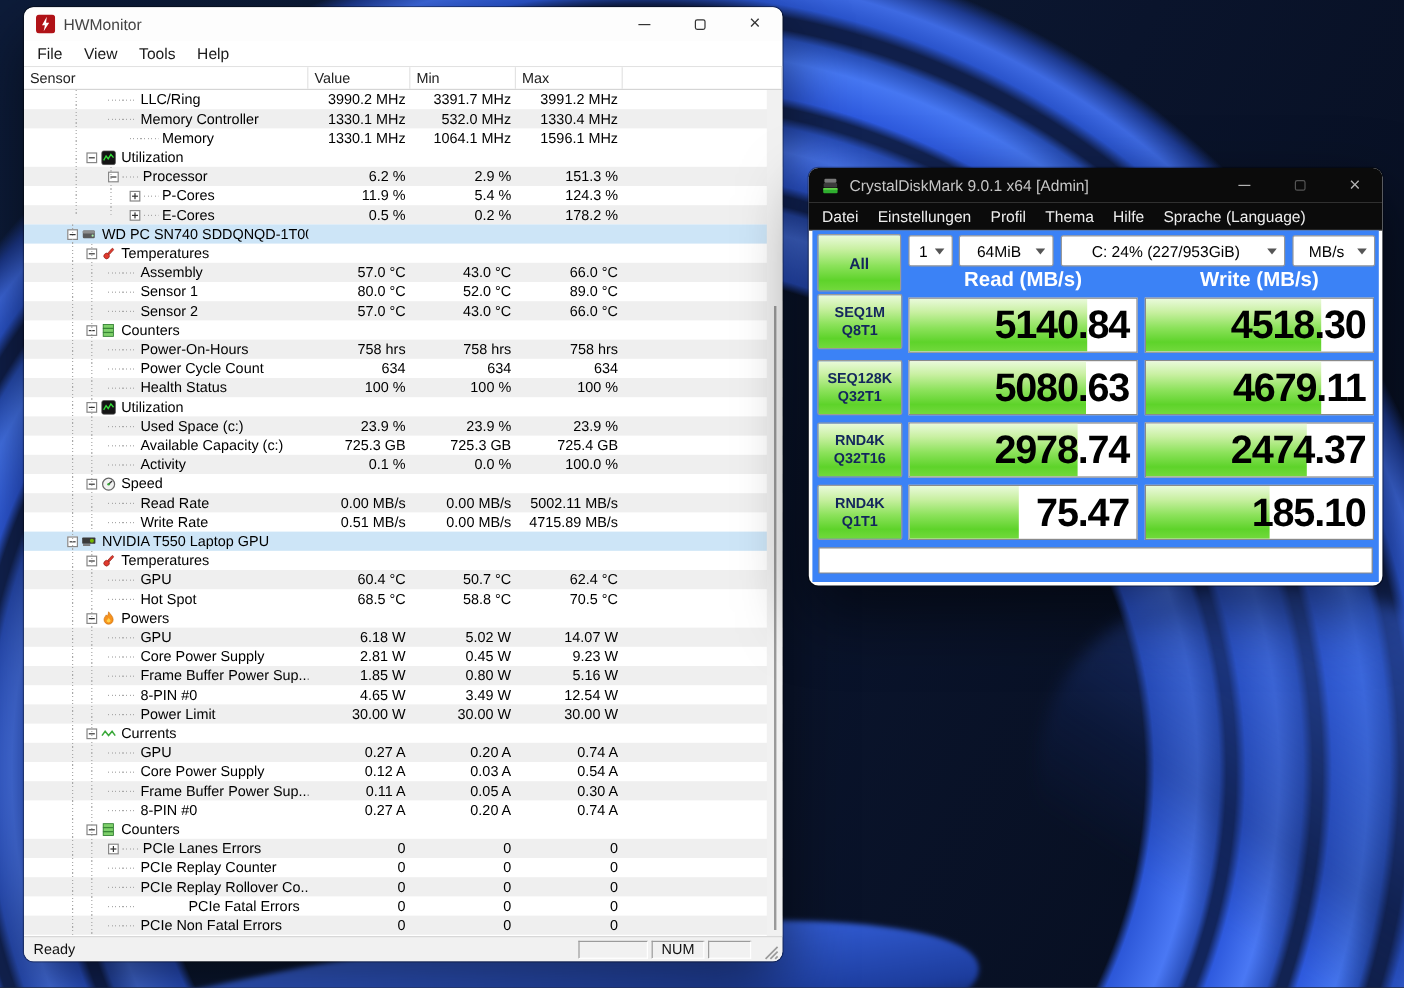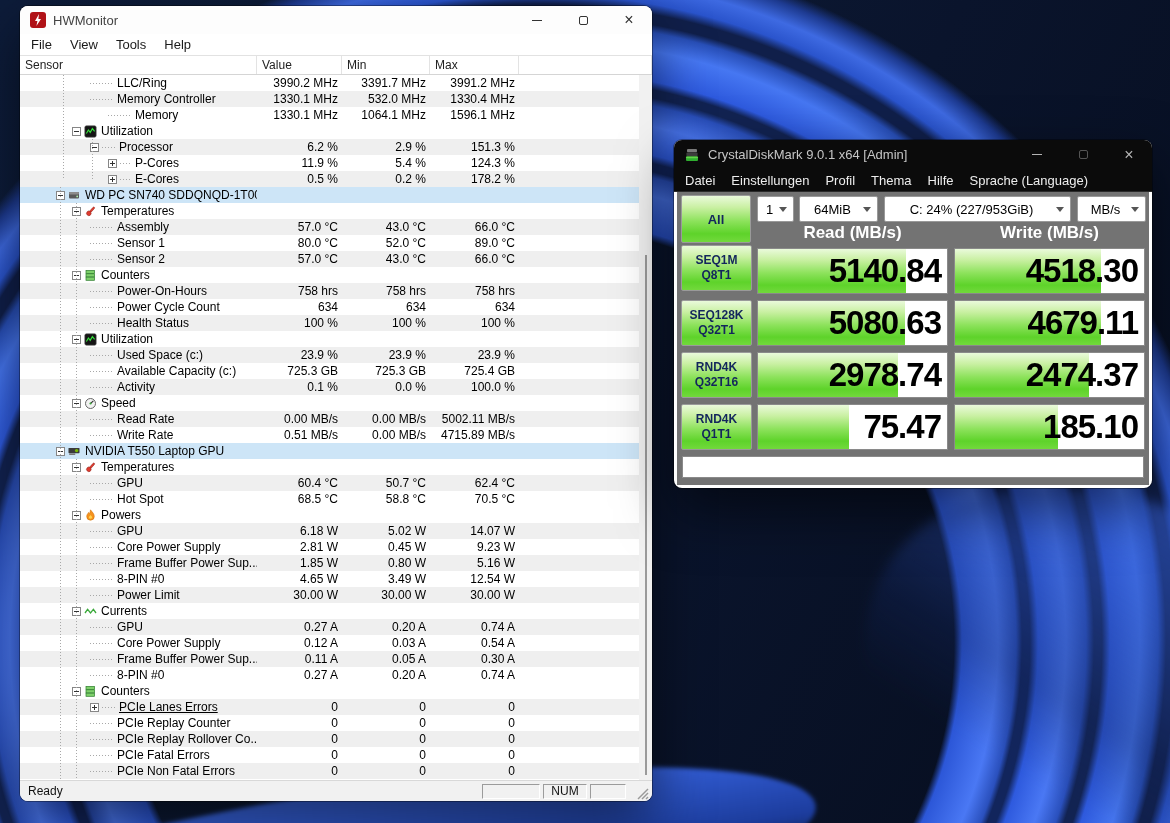--- a/index.html
+++ b/index.html
@@ -83,21 +83,21 @@
   #cdm .titlebar { height:29px; background:#0b0b0b; display:flex; align-items:center; }
   #cdm .app-ico { width:16px; height:16px; margin:0 8px 0 10px; }
   #cdm .title { font-size:13px; color:#c6c6c6; }
   #cdm .glyph-min { background:#b4b4b4; }
   #cdm .glyph-max { border-color:#555; }
   #cdm .glyph-close { color:#b4b4b4; }
   #cdm .menubar { height:23px; background:#0b0b0b; display:flex; align-items:center;
                   font-size:13px; color:#ededed; border-bottom:1px solid #2a2a2a; }
   #cdm .menubar .mi { padding:0 8px; }
   #cdm .menubar .mi:first-child { padding-left:11px; }
-  #cdm .client { position:relative; margin:0 3px 16px; height:293px; background:#737373; }
+  #cdm .client { position:relative; margin:0 3px 16px; height:293px; background:#3b82f6; }
 
   .green-grad { background:linear-gradient(180deg,#eafadb 0%,#c9f0a2 25%,#8ce25b 55%,#5ed32a 82%,#72d93c 100%); }
   .cdm-btn { position:absolute; border:1px solid #9a9a9a; border-radius:2px;
              display:flex; flex-direction:column; align-items:center; justify-content:center;
              color:#13265c; font-weight:bold; }
   #btn-all { left:4px; top:3px; width:70px; height:48px; font-size:13px; }
   .tbtn { left:4px; width:71px; height:46px; font-size:12px; line-height:15px; }
   .drop { position:absolute; top:4px; height:26px; background:#fff; border:1px solid #999; border-radius:2px;
           display:flex; align-items:center; font-size:13px; color:#000; padding:0 6px; }
   .drop .dtext { flex:1; text-align:center; white-space:nowrap; }
@@ -558,21 +558,21 @@
                 <rect x="2" y="8.2" width="8.5" height="3.1"></rect>
               </g>
             </svg>
             <span>Counters</span>
           </div>
           <div class="vcell" style="width: 85px;"></div>
           <div class="vcell" style="width: 88px;"></div>
           <div class="vcell" style="width: 89px;"></div>
         </div>
         <div class="hrow alt">
-          <div class="ncell" style="padding-left: 70px; text-decoration: underline;">
+          <div class="ncell" style="padding-left: 70px;">
             <div class="tg plus"></div>
             <div class="stub" style="width: 14px;"></div>
             <span>PCIe Lanes Errors</span>
           </div>
           <div class="vcell" style="width: 85px;">0</div>
           <div class="vcell" style="width: 88px;">0</div>
           <div class="vcell" style="width: 89px;">0</div>
         </div>
         <div class="hrow">
           <div class="ncell" style="padding-left: 70px;">
@@ -586,21 +586,21 @@
         <div class="hrow alt">
           <div class="ncell" style="padding-left: 70px;">
             <div class="stub" style="width: 24px;"></div>
             <span>PCIe Replay Rollover Co...</span>
           </div>
           <div class="vcell" style="width: 85px;">0</div>
           <div class="vcell" style="width: 88px;">0</div>
           <div class="vcell" style="width: 89px;">0</div>
         </div>
         <div class="hrow">
-          <div class="ncell" style="padding-left: 70px;">
+          <div class="ncell" style="padding-left: 70px; gap: 40px;">
             <div class="stub" style="width: 24px;"></div>
             <span>PCIe Fatal Errors</span>
           </div>
           <div class="vcell" style="width: 85px;">0</div>
           <div class="vcell" style="width: 88px;">0</div>
           <div class="vcell" style="width: 89px;">0</div>
         </div>
         <div class="hrow alt">
           <div class="ncell" style="padding-left: 70px;">
             <div class="stub" style="width: 24px;"></div>

